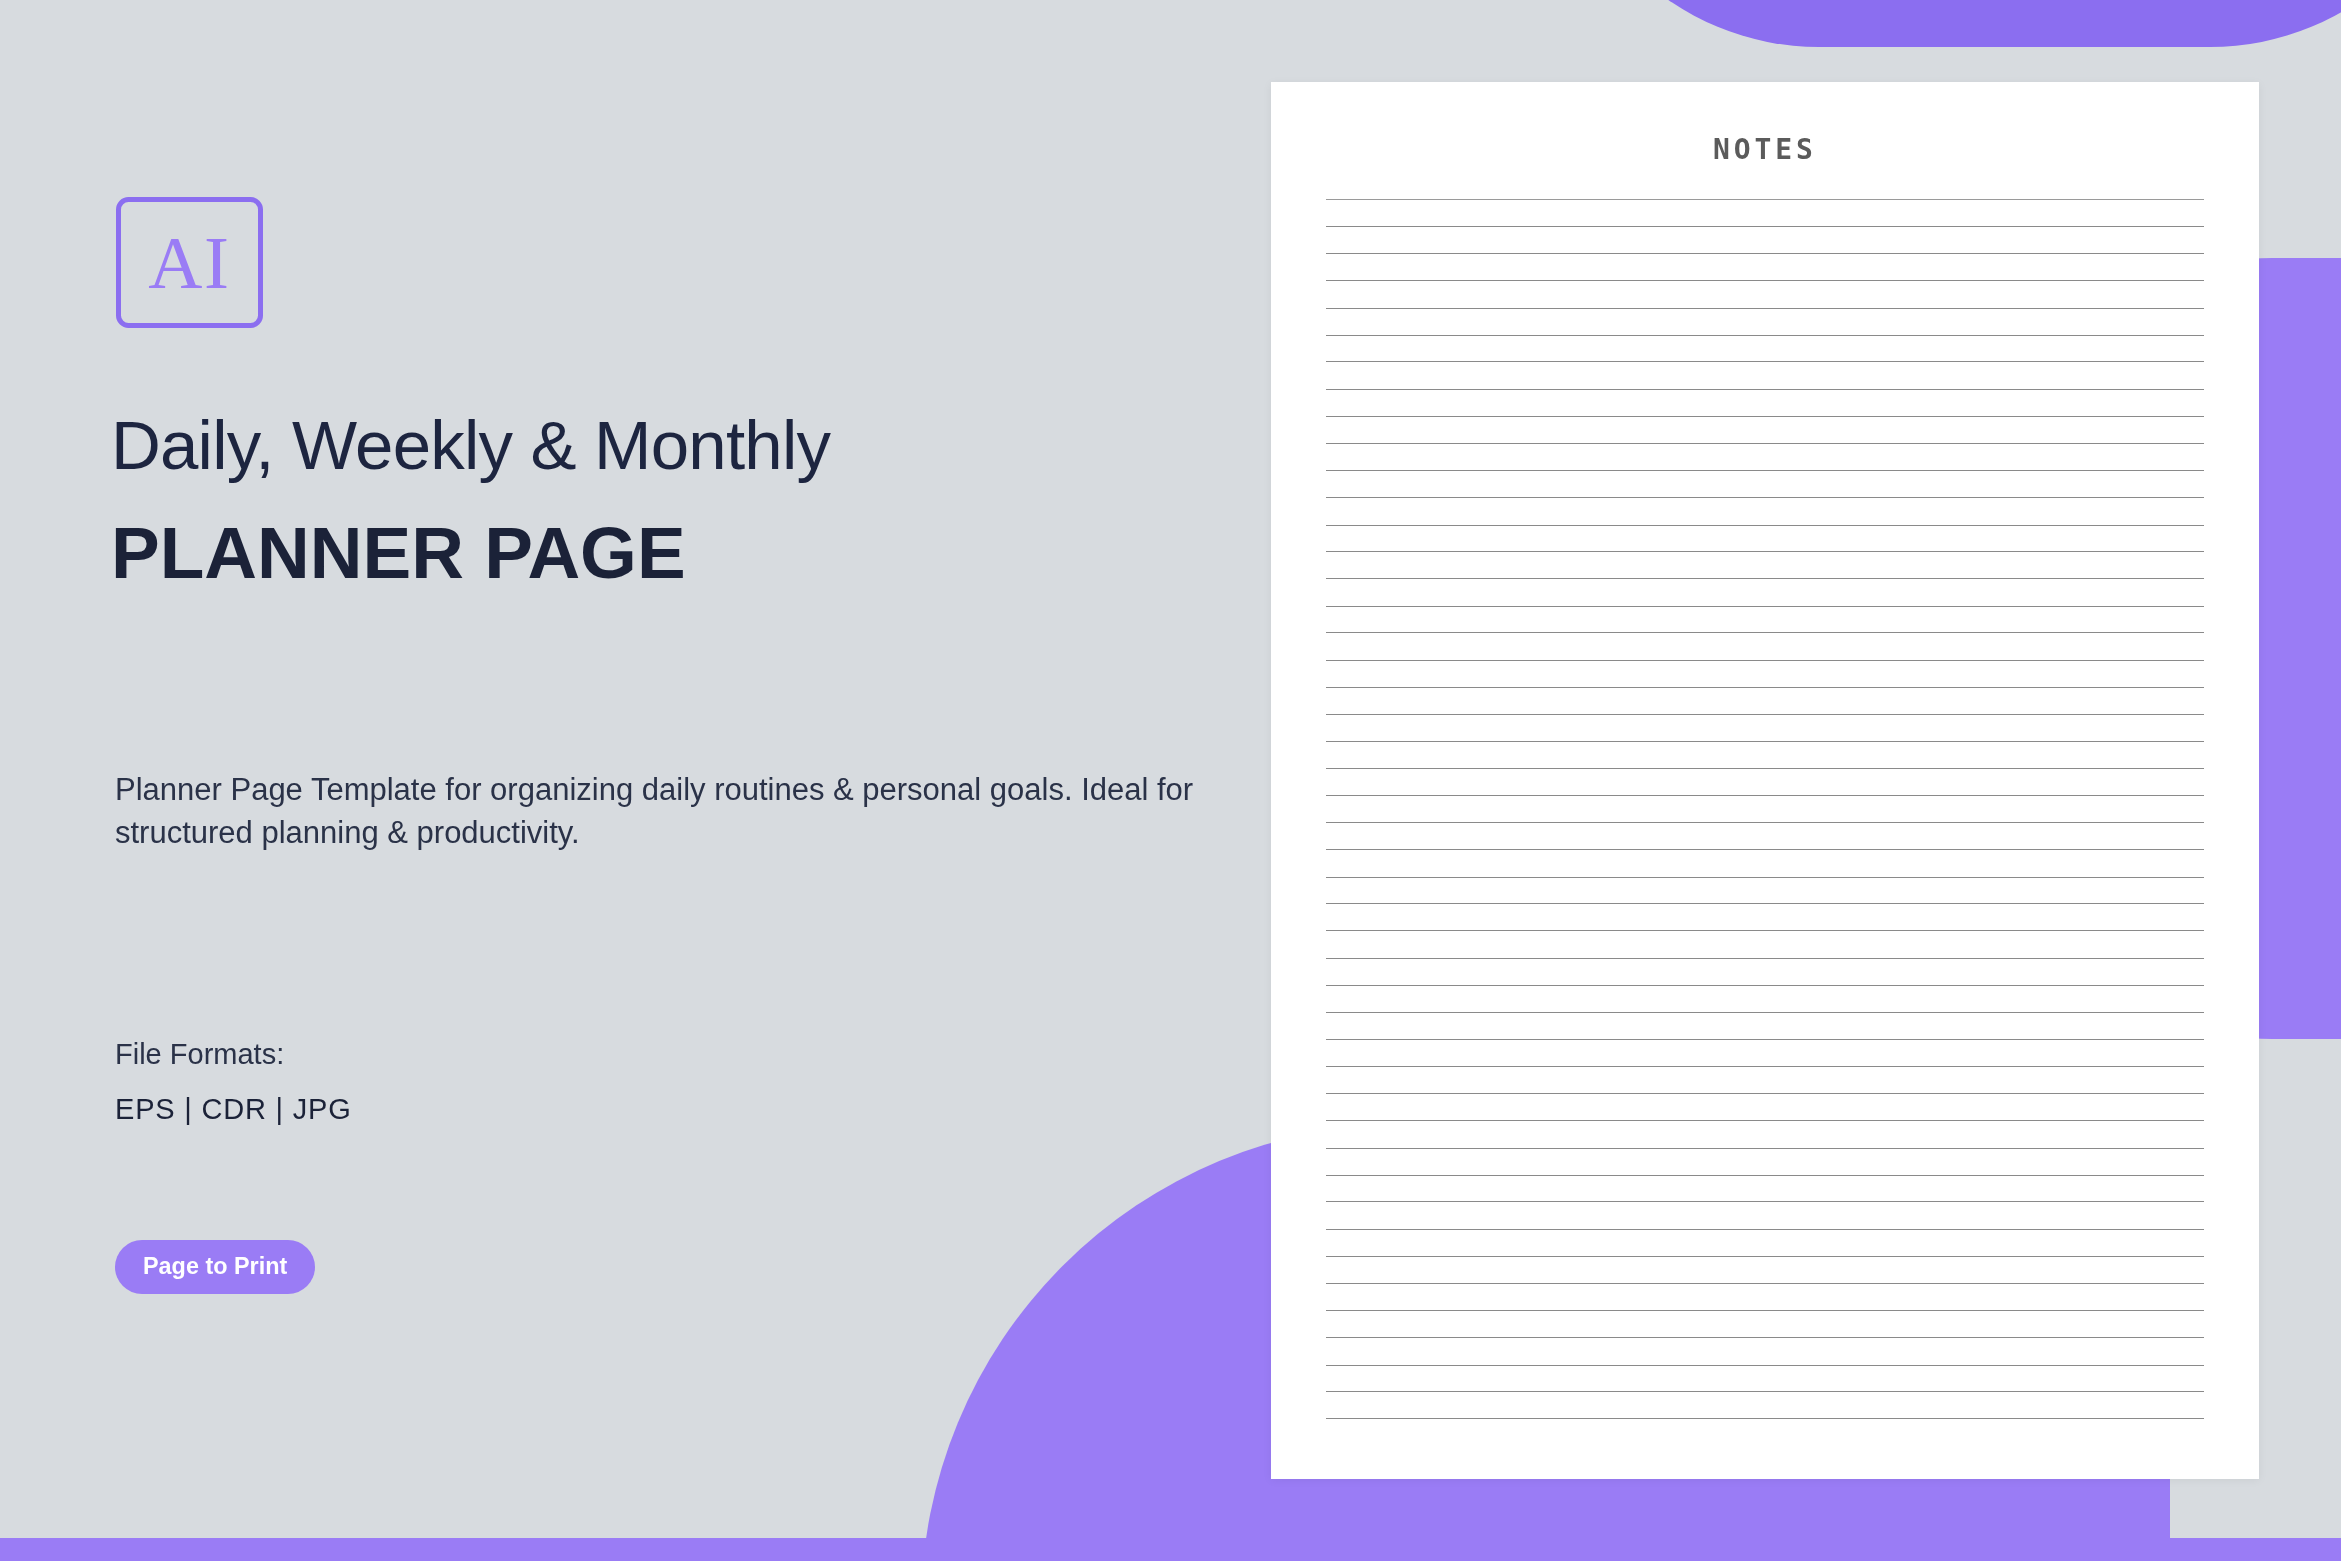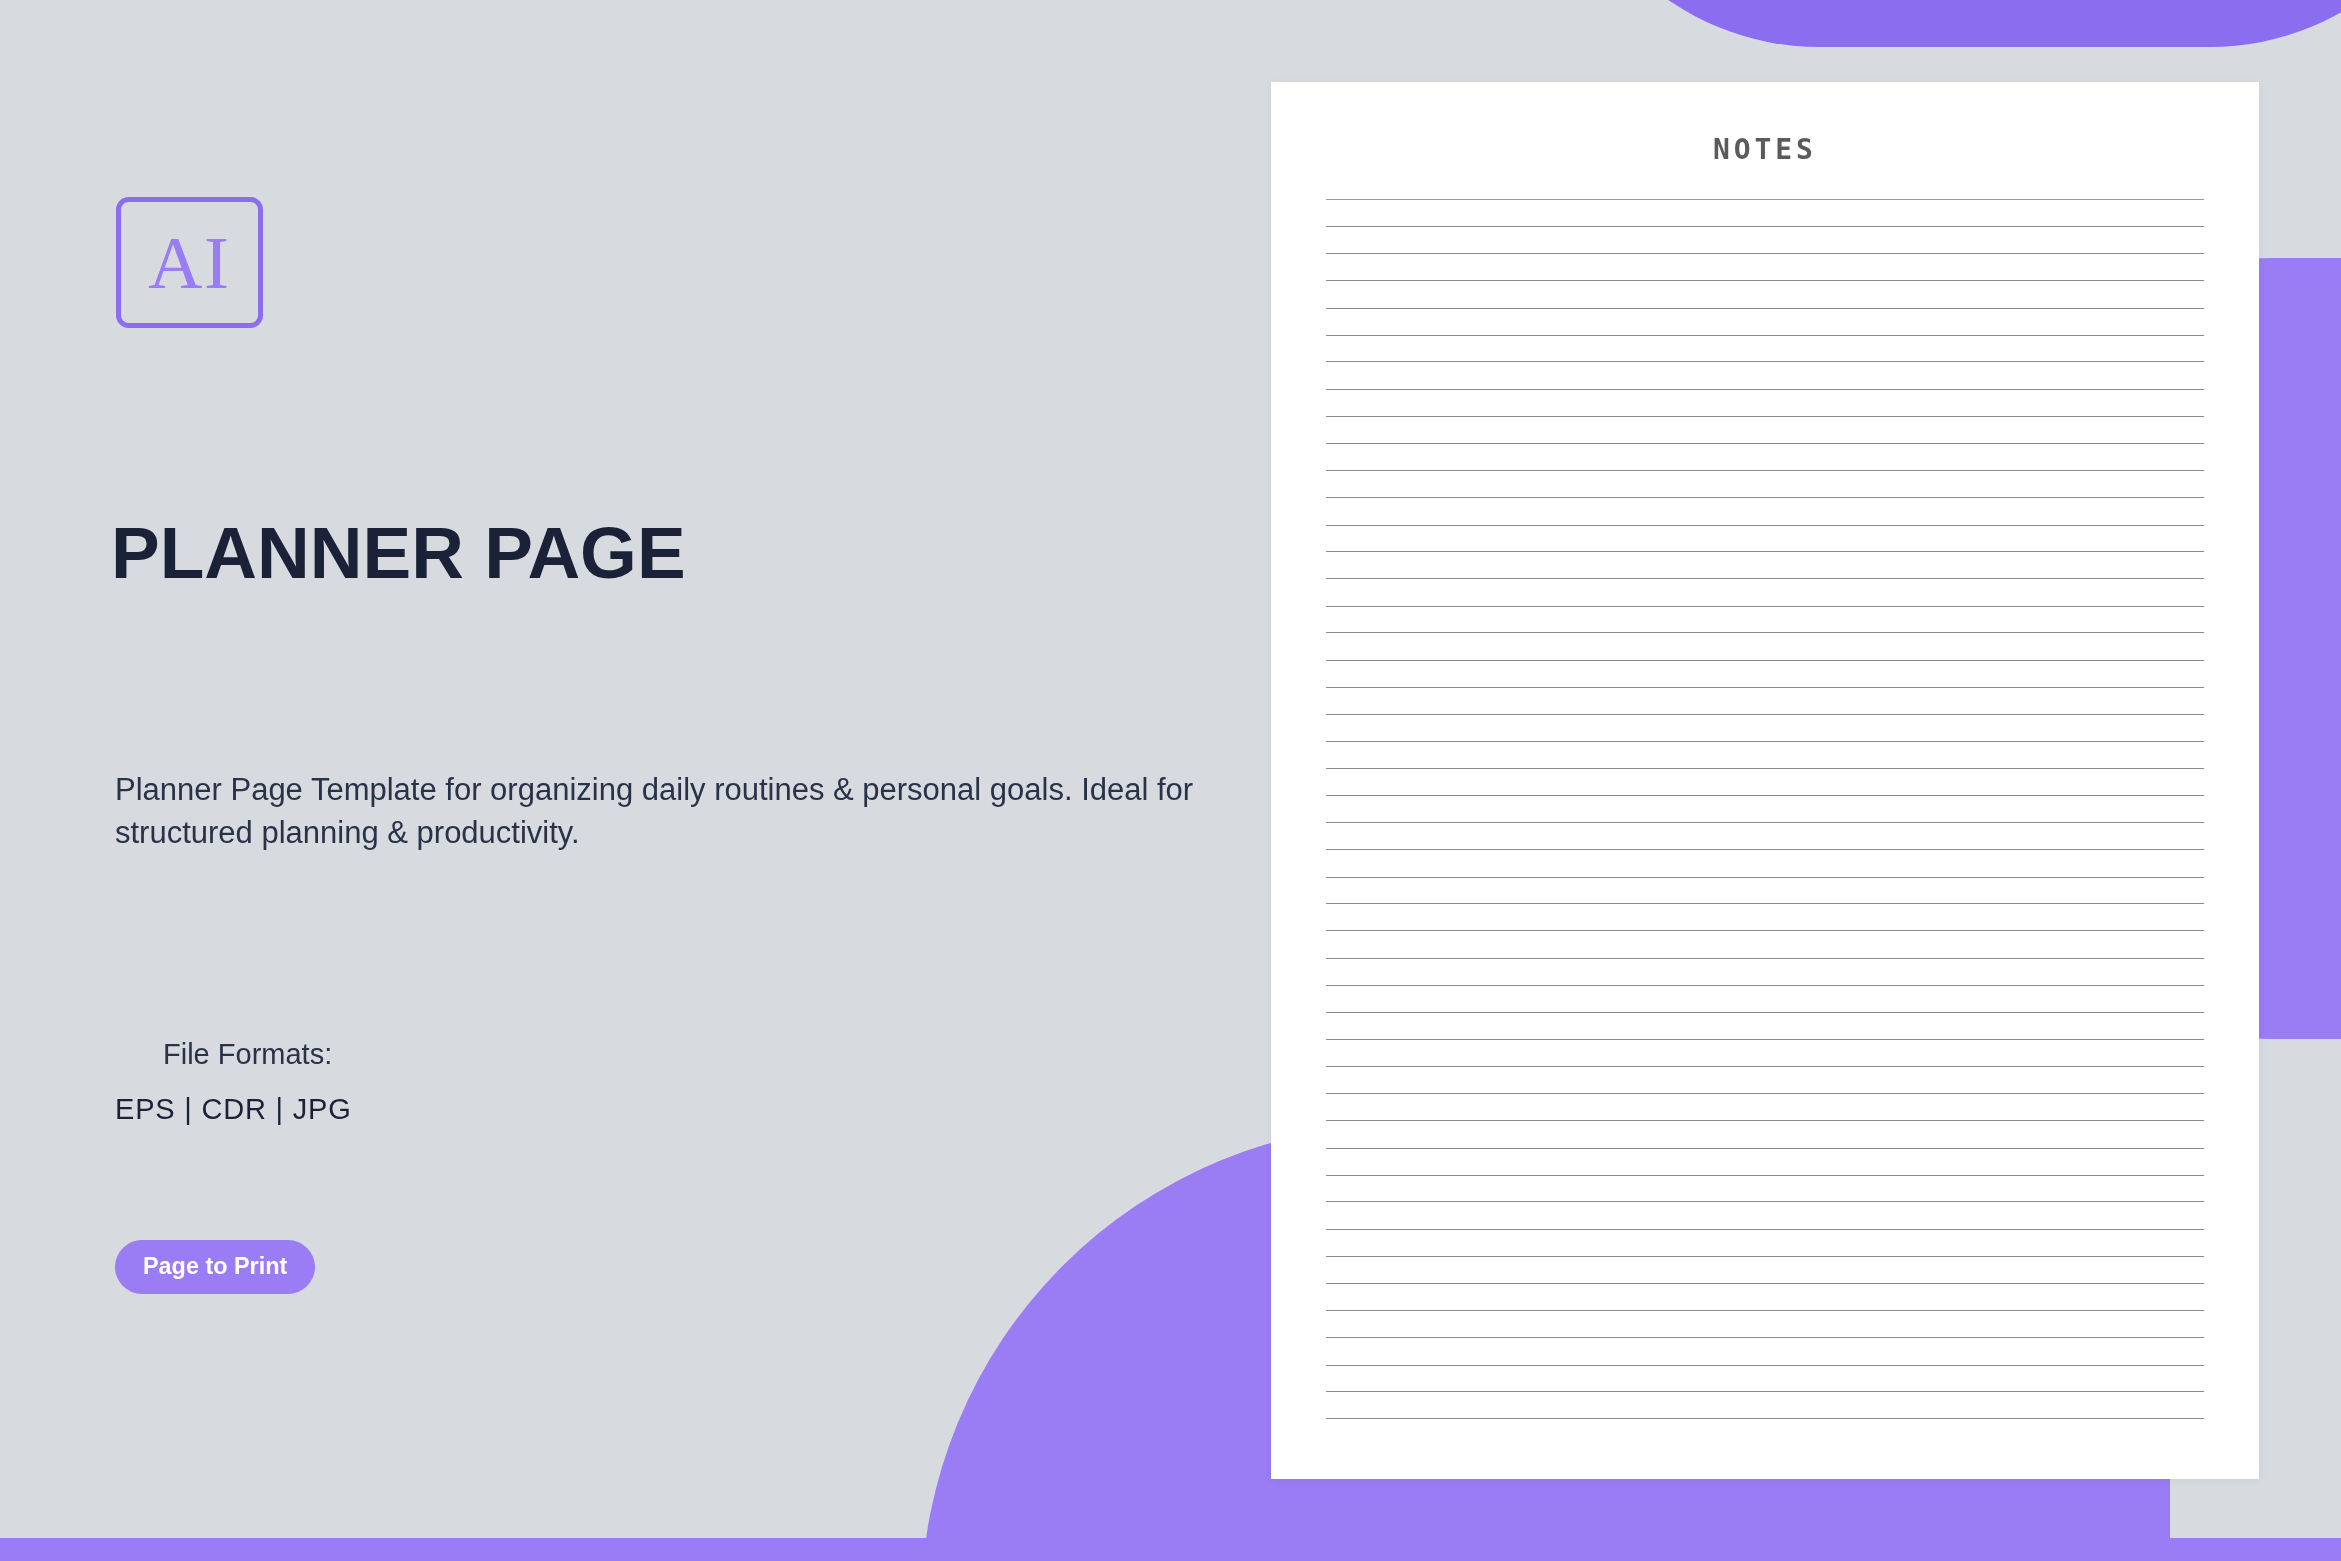--- a/index.html
+++ b/index.html
@@ -141,21 +141,20 @@
     white-space: nowrap;
   }
 
   .formats-label {
     position: absolute;
     left: 115px;
     top: 1038px;
     font-size: 29px;
     color: #2a3248;
     font-weight: 400;
-    margin-left: 48px;
   }
   .formats-value {
     position: absolute;
     left: 115px;
     top: 1093px;
     font-size: 29px;
     color: #1b2238;
     font-weight: 400;
     letter-spacing: 0.8px;
   }
@@ -221,20 +220,21 @@
 <div class="shape-right-blob"></div>
 <div class="shape-bottom-left"></div>
 <div class="shape-bottom-strip"></div>
 
 <div class="left-panel">
 
   <div class="ai-badge">
     <span class="ai-badge-text">AI</span>
   </div>
 
+  <div class="title-line1">Daily, Weekly &amp; Monthly</div>
   <div class="title-line2">PLANNER PAGE</div>
 
   <div class="desc">Planner Page Template for organizing daily routines &amp; personal goals. Ideal for structured planning &amp; productivity.</div>
 
   <div class="formats-label">File Formats:</div>
   <div class="formats-value">EPS  | CDR  |  JPG</div>
 
   <button class="ready-btn">Page to Print</button>
 </div>
 

